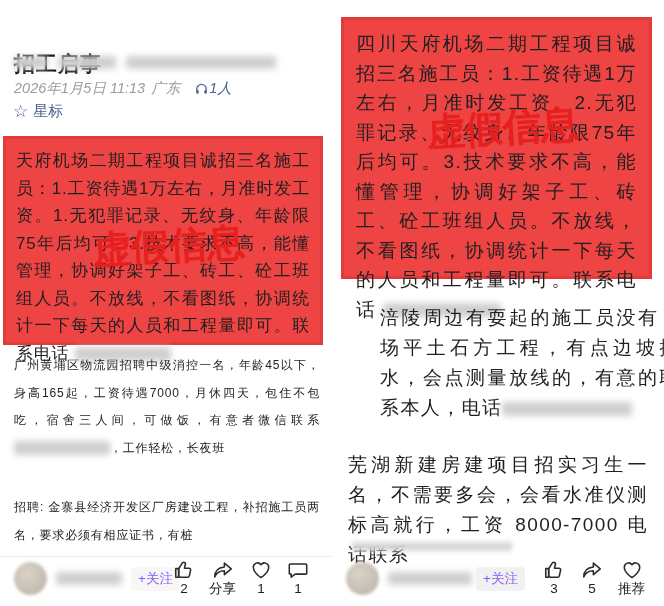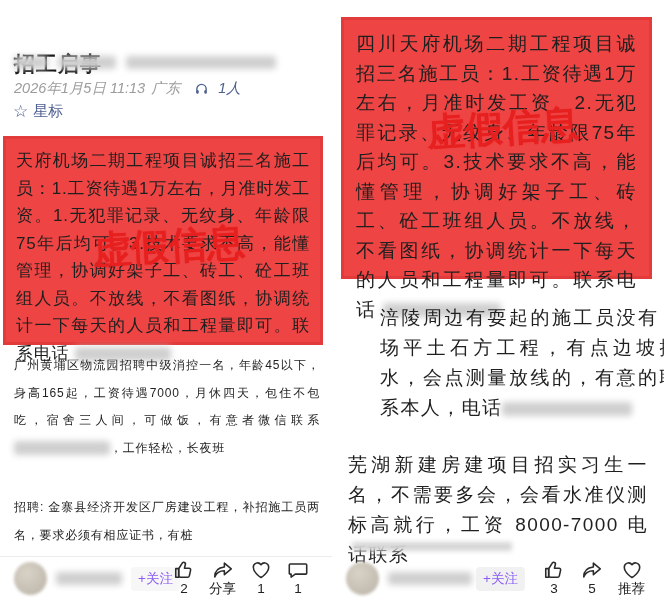--- a/index.html
+++ b/index.html
@@ -25,21 +25,21 @@
   }
   .author-row { position:absolute; left:14px; top:56px; display:flex; gap:10px; align-items:center; }
   .author-row .b1 { width:34px; }
   .author-row .b2 { width:58px; }
   .author-row .b3 { width:150px; }
 
   .meta-row {
     position:absolute; left:14px; top:79px;
     font-size:14.5px; color:#9c9c9c; display:flex; align-items:center; gap:6px;font-style:italic;
   }
-  .listeners { color:#51628f; display:inline-flex; align-items:center; gap:9px; margin-left:8px; }
+  .listeners { color:#51628f; display:inline-flex; align-items:center; gap:0; margin-left:8px; }
   .headset-icon svg { display:block; }
 
   .star-row {
     position:absolute; left:13px; top:102px;
     font-size:15px; color:#4c5d90; display:flex; align-items:center; gap:5px;
   }
   .star-glyph { font-size:17px; line-height:1; }
 
   .flag-box {
     position:absolute; border:3px solid #e23b3b; background:#ef4444;

